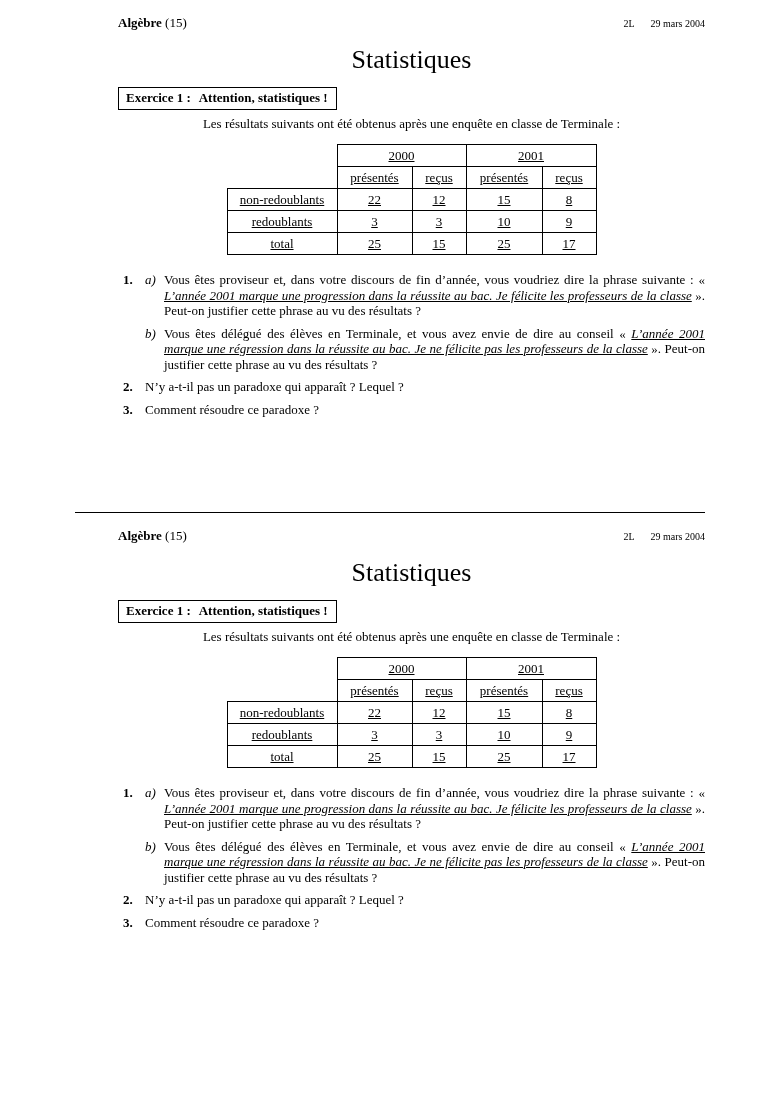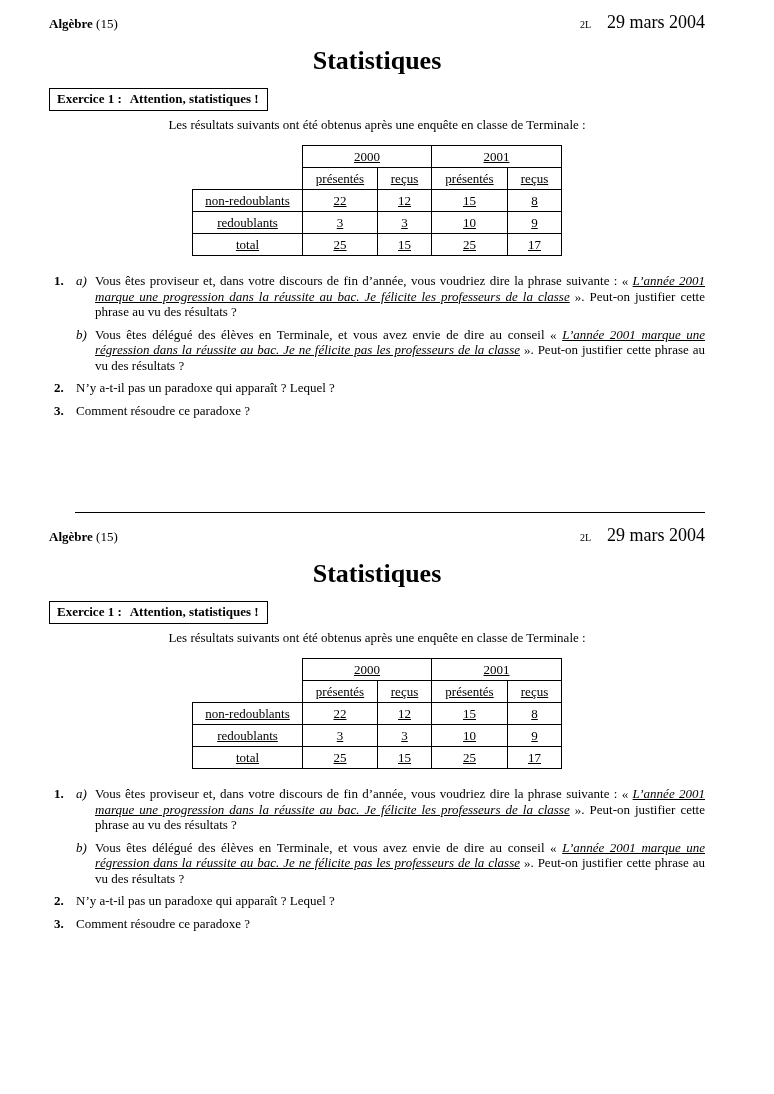--- a/index.html
+++ b/index.html
@@ -13,42 +13,42 @@
     overflow: hidden;
     font-family: "Liberation Serif", serif;
     font-size: 13px;
     color: #000;
     line-height: 15.5px;
   }
   .sheet {
     box-sizing: border-box;
     height: 512px;
     overflow: hidden;
-    padding: 15px 69px 0 49px;
+    padding: 15px 69px 0 118px;
   }
   .sheet-divider {
     border: none;
     border-top: 1px solid #000;
     margin: 0 69px 0 75px;
     height: 0;
   }
   .doc-header {
     display: flex;
     justify-content: space-between;
     align-items: baseline;
     line-height: 15px;
   }
   .doc-header .course { font-weight: bold; }
   .doc-header .course-num { font-weight: normal; }
   .doc-header-right { display: flex; align-items: baseline; }
   .class-label { margin-right: 16px; font-size: 10px; }
-  .date-label { font-size: 18px; }
+  .date-label { font-size: 10px; }
   .doc-title {
     text-align: center;
-    font-weight: bold;
+    font-weight: normal;
     font-size: 26px;
     line-height: 30px;
     margin-top: 14px;
   }
   .exercise-box {
     display: inline-block;
     border: 1px solid #000;
     padding: 2px 8px 3px 7px;
     font-weight: bold;
     margin-top: 12px;

